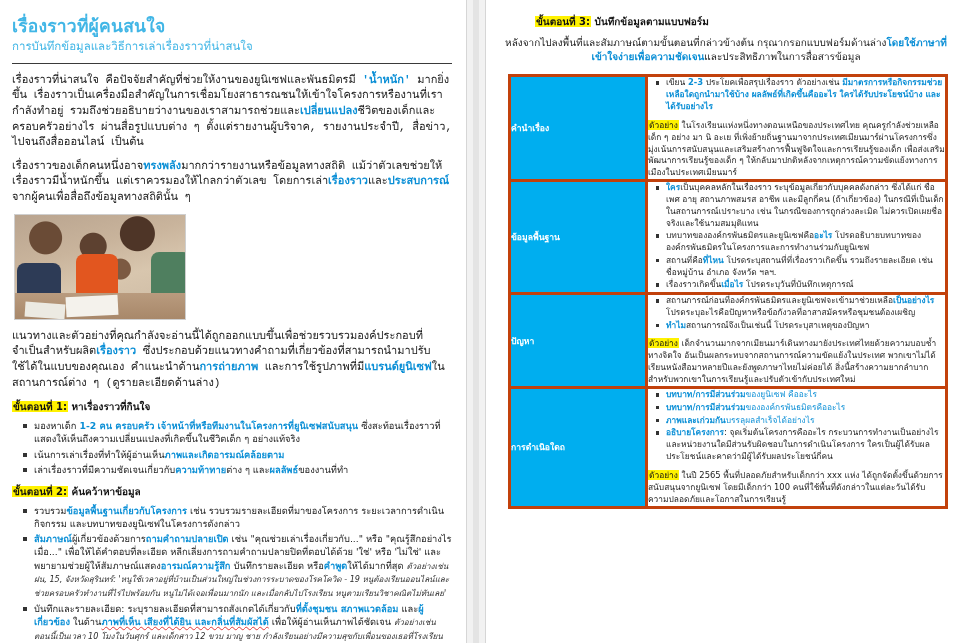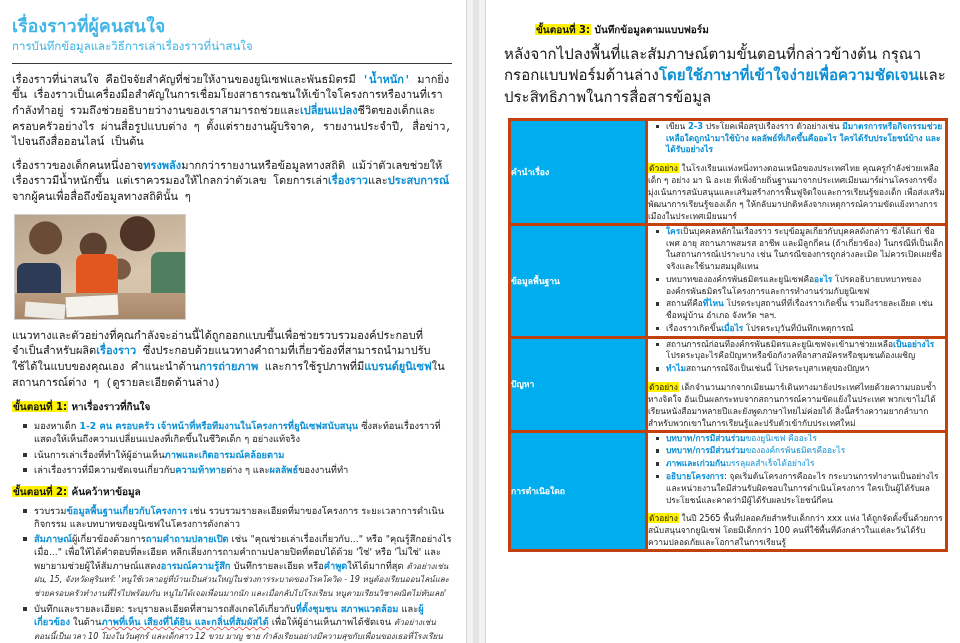--- a/index.html
+++ b/index.html
@@ -221,30 +221,31 @@
   }
   .ex-tag {
     background: #fff200;
     font-weight: normal;
     color: #111;
     padding: 0 1px;
   }
   .sec-head {
     font-size: 10px;
     font-weight: bold;
-    margin: 8px 0 7px 0;
+    margin: 0 0 7px 0;
     color: #111;
     padding-left: 31px;
   }
   .sec-head .mark { background: #fff200; padding: 0 1px; }
   p.intro-right {
-    font-size: 15px;
+    font-size: 10px;
     line-height: 1.42;
     color: #1a1a1a;
     margin: 0 0 4px 0;
+    text-align: center;
   }
 </style>
 </head>
 <body>
 
 <div id="screen">
 
   <div class="page page-left">
 
     <h1 class="doc-title">เรื่องราวที่ผู้คนสนใจ</h1>

